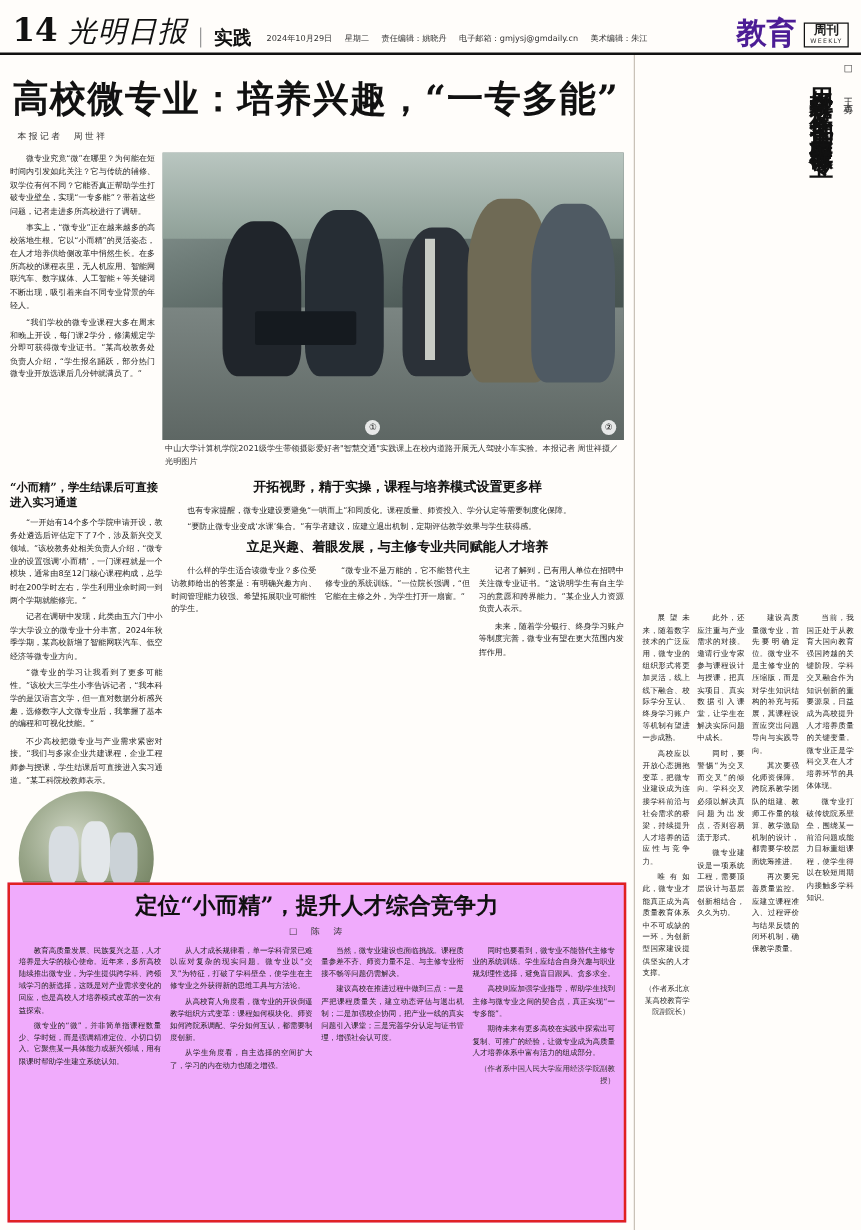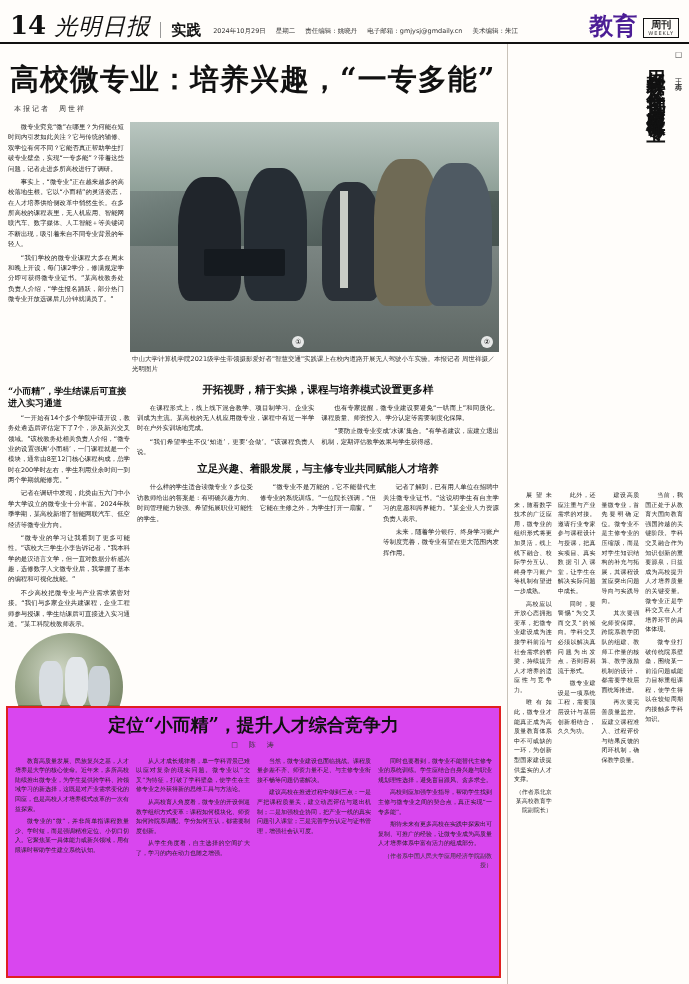--- a/index.html
+++ b/index.html
@@ -146,21 +146,21 @@
     font-size:6px;line-height:1.55;color:#333;
   }
   .note-title{font-weight:bold;color:#111;text-align:center;margin-bottom:2px;font-size:6.5px;}
 
   
   .redbox{
     position:absolute;left:6px;right:6px;bottom:6px;
     border:2px solid #e02020;
     box-sizing:border-box;
     padding:6px 7px;
-    background:#d946ef;
+    background:#f0abfc;
     height:272px;
   }
   .red-head{
     font-family:"DejaVu Serif","Liberation Serif",serif;
     font-weight:bold;font-size:18px;color:#111;text-align:center;line-height:1.2;
   }
   .red-byline{font-size:7px;text-align:center;color:#333;margin:4px 0 6px 0;letter-spacing:2px;}
   .red-cols{display:flex;gap:7px;}
   .red-cols>div{flex:1;}
   .redbox .coltext{font-size:6px;line-height:1.6;}
@@ -263,24 +263,20 @@
           <div class="coltext">
             <p>“一专多能”的人才观正在被越来越多的高校和用人单位接受。微专业作为一种灵活的人才培养形式，既回应了产业升级对复合型人才的需求，也顺应了学生个性化发展的期待。</p>
             <p>“关键是要把课程做实、把标准立住。”受访专家表示，只有真正提升学生的综合素养与实践能力，微专业才能行稳致远。</p>
           </div>
         </div>
 
         <div class="mid-c2">
           <div class="sub-banner">开拓视野，精于实操，课程与培养模式设置更多样</div>
           <div class="three">
             <div class="coltext">
-              <p>在课程形式上，线上线下混合教学、项目制学习、企业实训成为主流。某高校的无人机应用微专业，课程中有近一半学时在户外实训场地完成。</p>
-              <p>“我们希望学生不仅‘知道’，更要‘会做’。”该课程负责人说。</p>
-            </div>
-            <div class="coltext">
               <p>也有专家提醒，微专业建设要避免“一哄而上”和同质化。课程质量、师资投入、学分认定等需要制度化保障。</p>
               <p>“要防止微专业变成‘水课’集合。”有学者建议，应建立退出机制，定期评估教学效果与学生获得感。</p>
             </div>
           </div>
 
           <div class="sub-banner">立足兴趣、着眼发展，与主修专业共同赋能人才培养</div>
           <div class="three">
             <div class="coltext">
               <p>什么样的学生适合读微专业？多位受访教师给出的答案是：有明确兴趣方向、时间管理能力较强、希望拓展职业可能性的学生。</p>
             </div>

